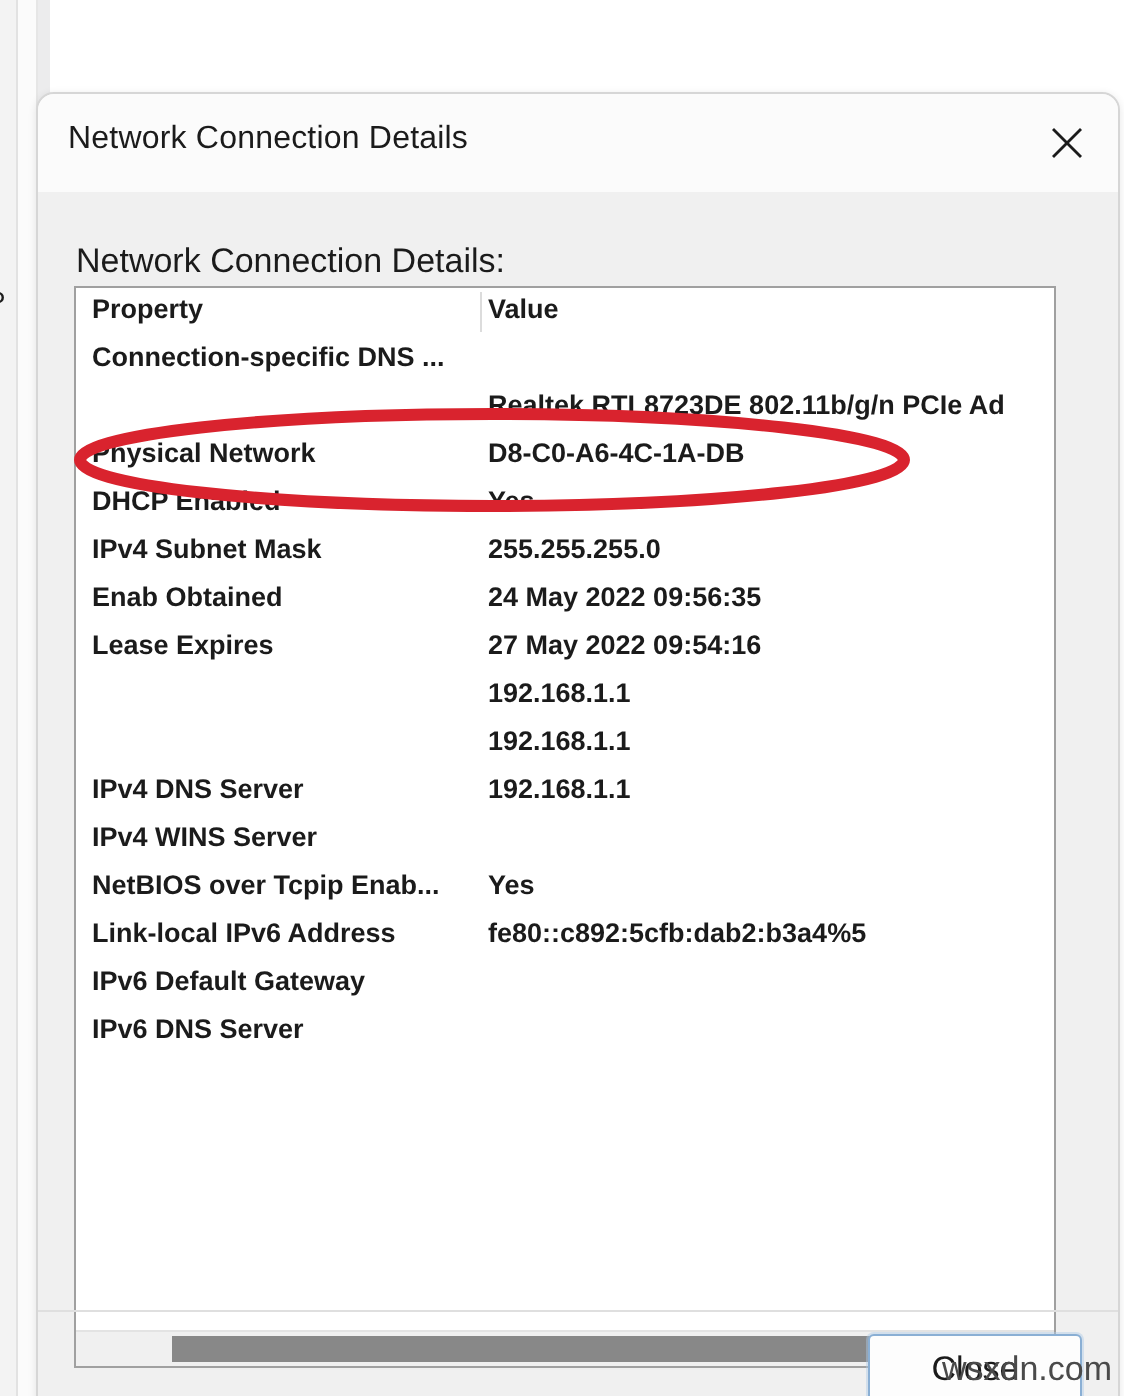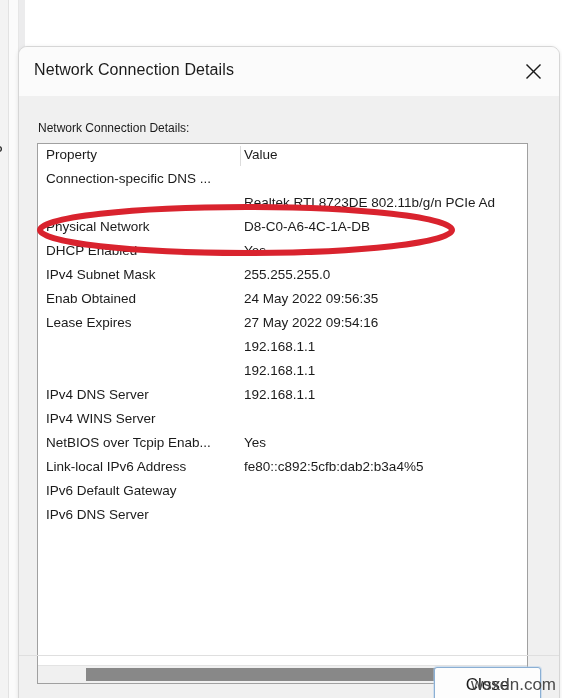--- a/index.html
+++ b/index.html
@@ -93,21 +93,21 @@
     top: 49px;
     right: 0;
     bottom: 0;
     background: #f0f0f0;
   }
 
   #section-label {
     position: absolute;
     left: 19px;
     top: 25px;
-    font-size: 12px;
+    font-size: 17px;
     color: #1b1b1b;
     white-space: nowrap;
   }
 
   
   #listbox {
     position: absolute;
     left: 18px;
     top: 47px;
     width: 491px;
@@ -117,20 +117,21 @@
     box-sizing: border-box;
     overflow: hidden;
   }
   #list-rows {
     position: absolute;
     left: 0;
     top: 0;
     right: 0;
     bottom: 17px;
     overflow: hidden;
+    font-weight: bold;
   }
   .row {
     position: relative;
     height: 24px;
     white-space: nowrap;
     font-size: 13.5px;
     color: #1b1b1b;
   }
   .row .prop {
     position: absolute;

